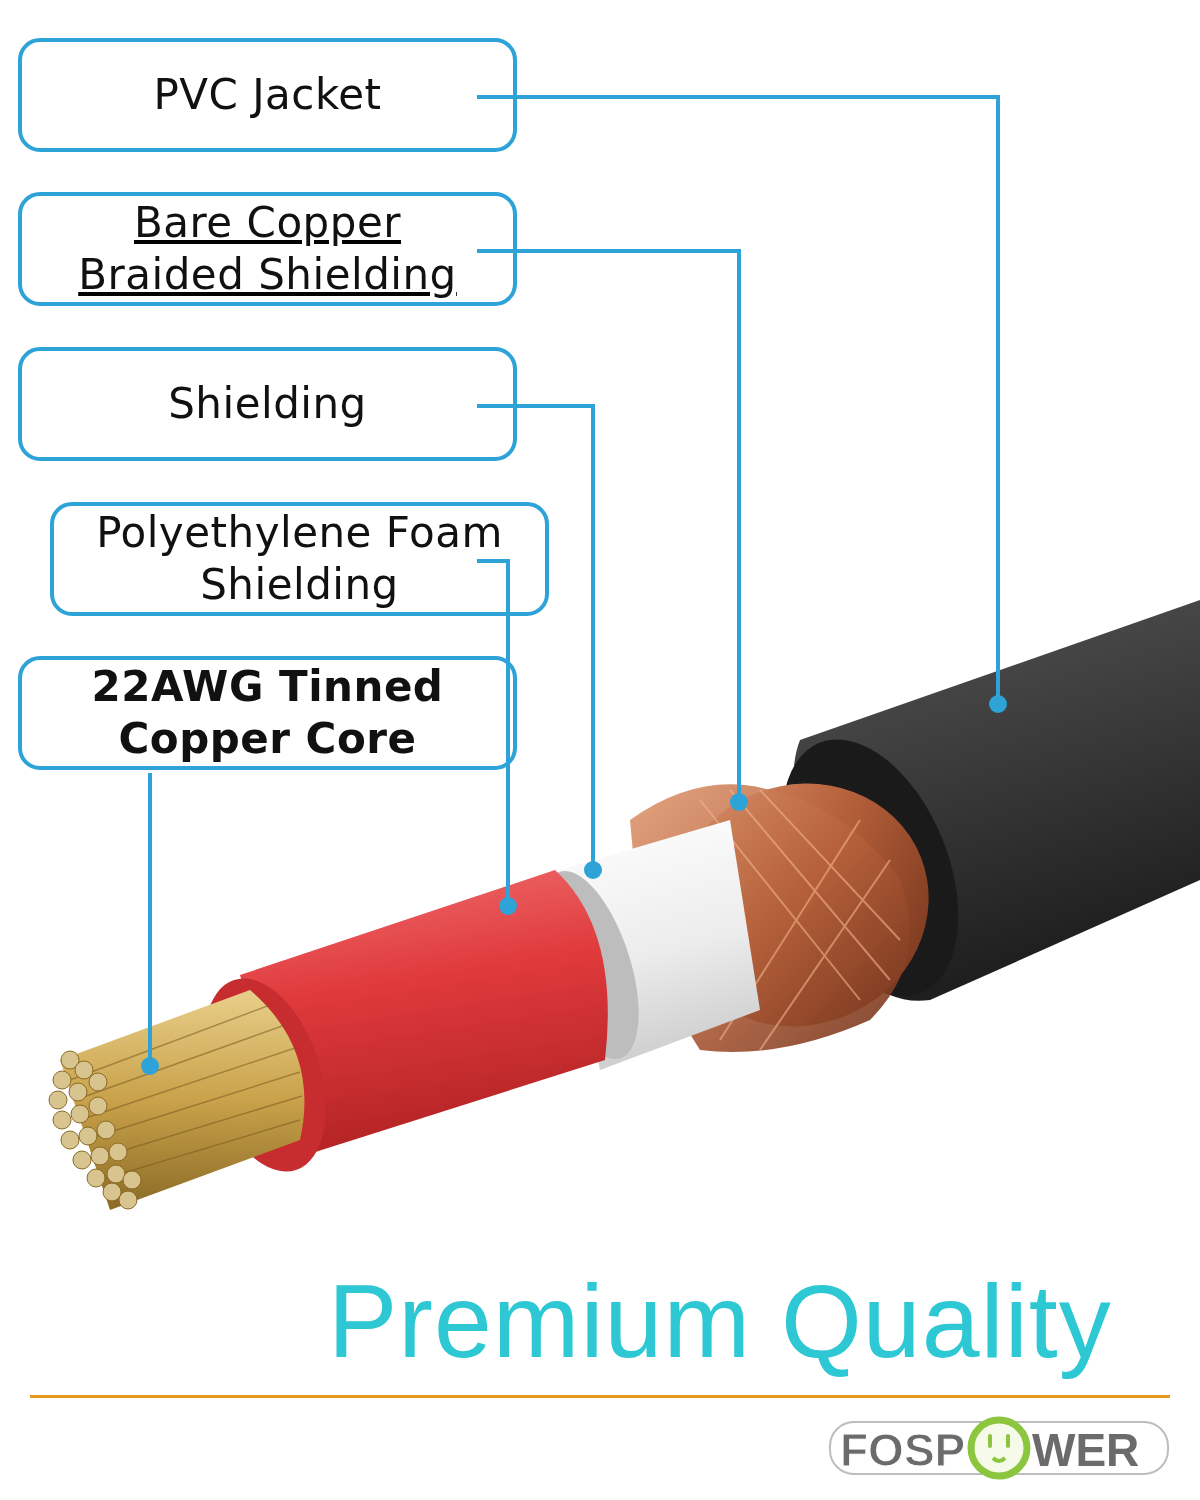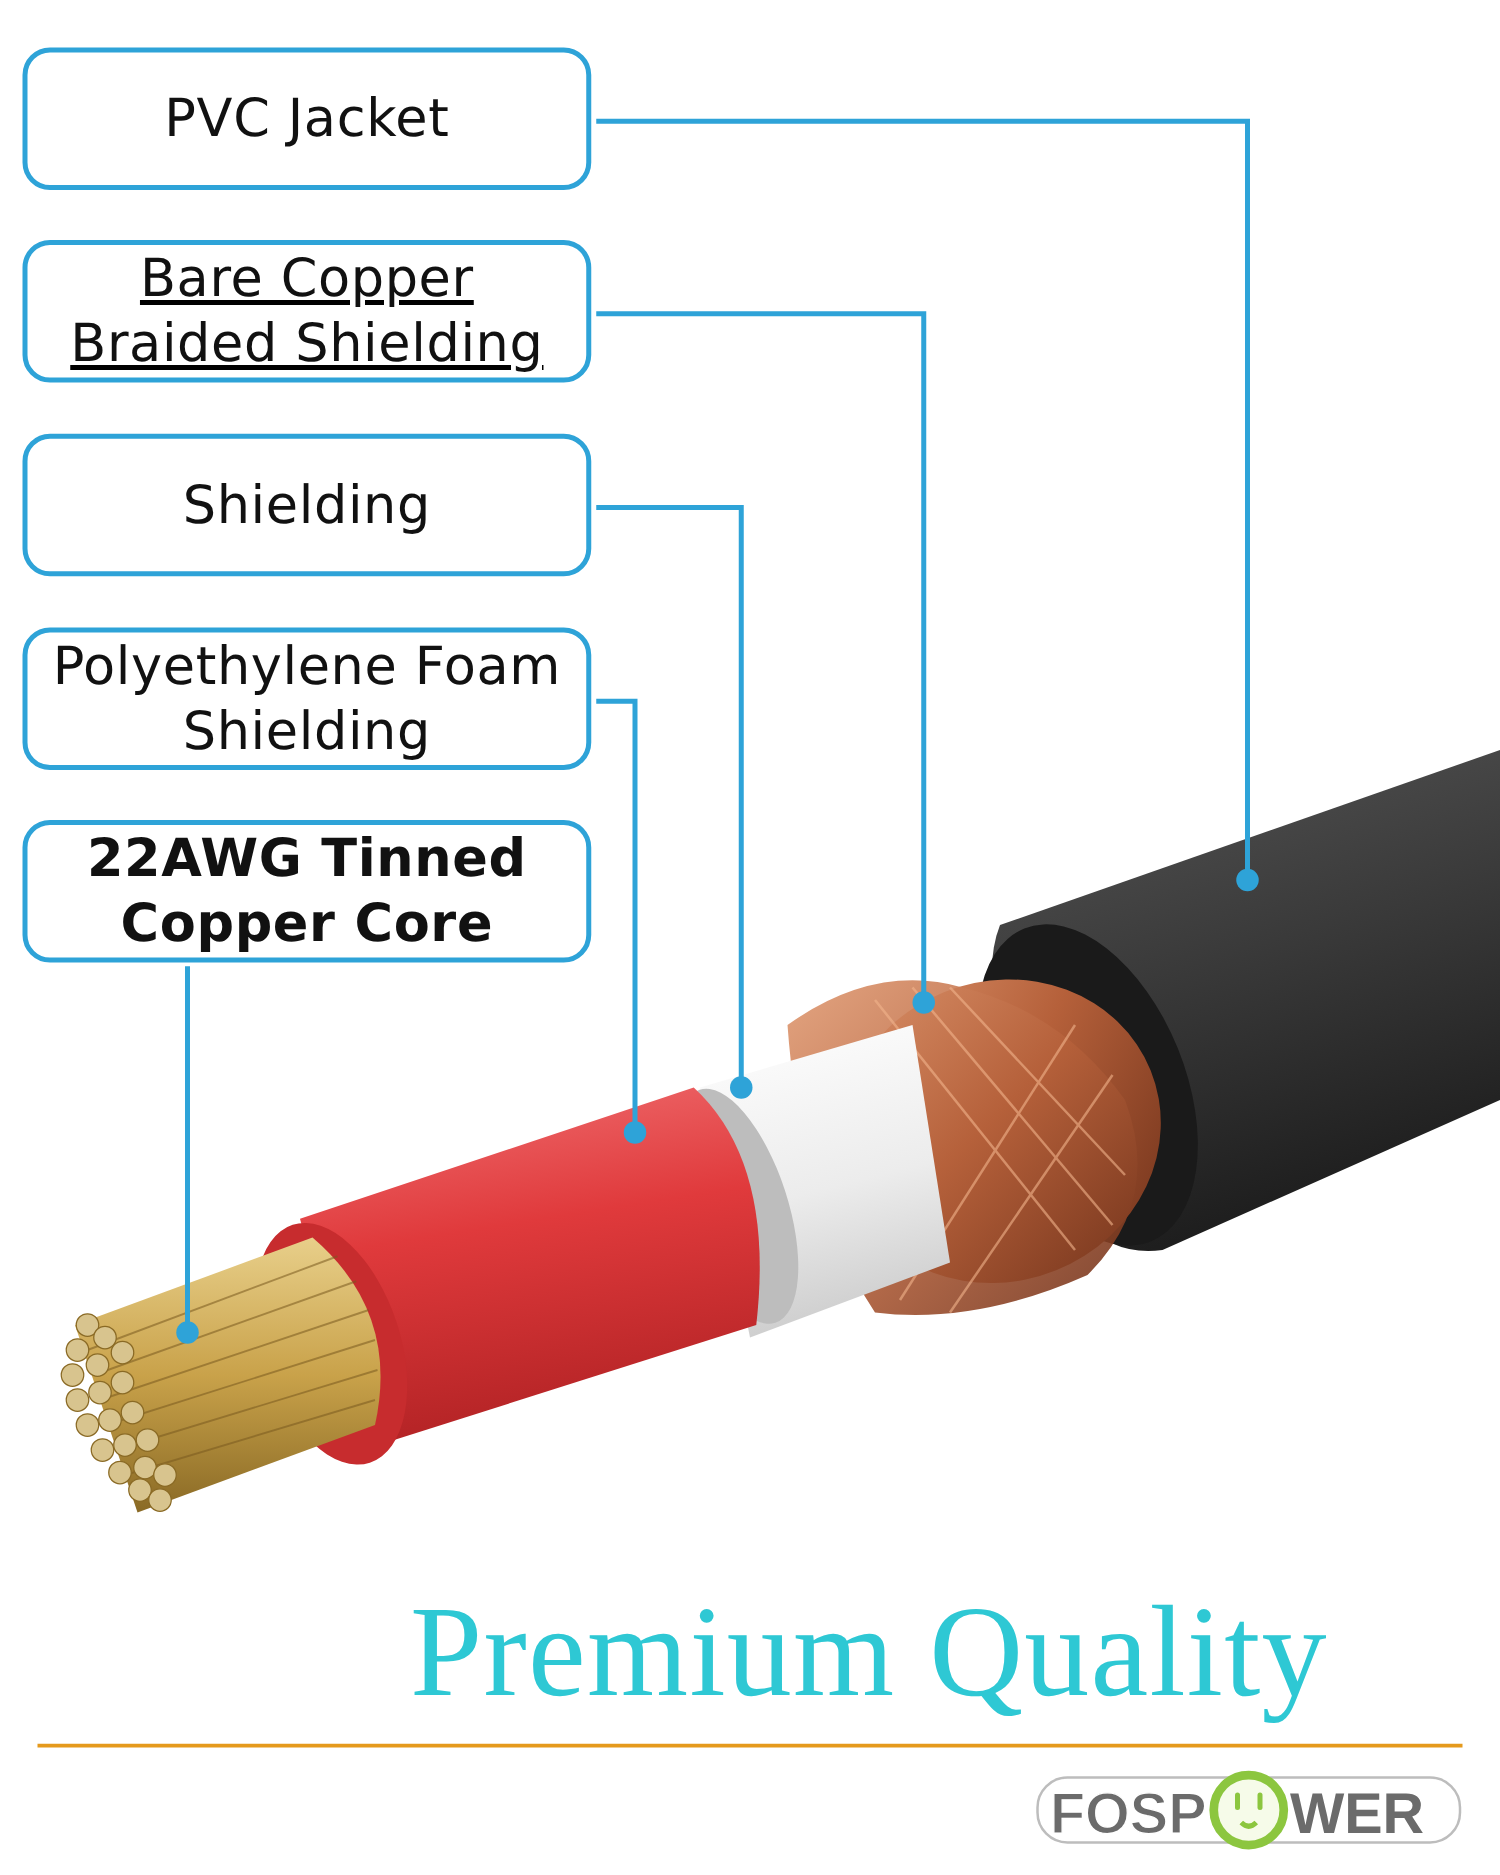--- a/index.html
+++ b/index.html
@@ -1,37 +1,37 @@
 <!DOCTYPE html>
 <html><head>
 <meta charset="utf-8">
 <style>
   html,body{margin:0;padding:0;background:#ffffff;}
   body{width:1200px;height:1500px;position:relative;overflow:hidden;font-family:"DejaVu Sans","Liberation Sans",sans-serif;}
-  .label-box{position:absolute;left:18px;width:455px;height:114px;border:4px solid #2ea3d8;border-radius:22px;box-sizing:border-box;display:flex;flex-direction:column;justify-content:center;align-items:center;background:#fff;}
+  .label-box{position:absolute;left:18px;width:499px;height:114px;border:4px solid #2ea3d8;border-radius:22px;box-sizing:border-box;display:flex;flex-direction:column;justify-content:center;align-items:center;background:#fff;}
   .label-line{font-size:42px;color:#111;line-height:52px;letter-spacing:0.5px;white-space:nowrap;}
   svg.leaders{position:absolute;left:0;top:0;}
-  .headline{position:absolute;left:328px;top:1262px;font-family:Liberation Serif, serif;font-size:104px;color:#2ec8d4;letter-spacing:1px;white-space:nowrap;}
+  .headline{position:absolute;left:328px;top:1262px;font-family:Liberation Sans, sans-serif;font-size:104px;color:#2ec8d4;letter-spacing:1px;white-space:nowrap;}
   .divider{position:absolute;left:30px;top:1395px;width:1140px;height:3px;background:#e59a1d;}
   .logo{position:absolute;left:828px;top:1412px;width:342px;height:70px;}
 </style>
 </head>
 <body>
 
 <div class="label-box" style="top:38px;">
   <div class="label-line">PVC Jacket</div>
 </div>
 <div class="label-box" style="top:192px;text-decoration:underline;">
   <div class="label-line">Bare Copper</div>
   <div class="label-line">Braided Shielding</div>
 </div>
 <div class="label-box" style="top:347px;">
   <div class="label-line">Shielding</div>
 </div>
-<div class="label-box" style="top:502px;">
+<div class="label-box" style="top:502px;margin-left:32px;">
   <div class="label-line">Polyethylene Foam</div>
   <div class="label-line">Shielding</div>
 </div>
 <div class="label-box" style="top:656px;font-weight:bold;">
   <div class="label-line">22AWG Tinned</div>
   <div class="label-line">Copper Core</div>
 </div>
 
 <svg class="leaders" width="1200" height="1260" viewBox="0 0 1200 1260">
   <defs>

